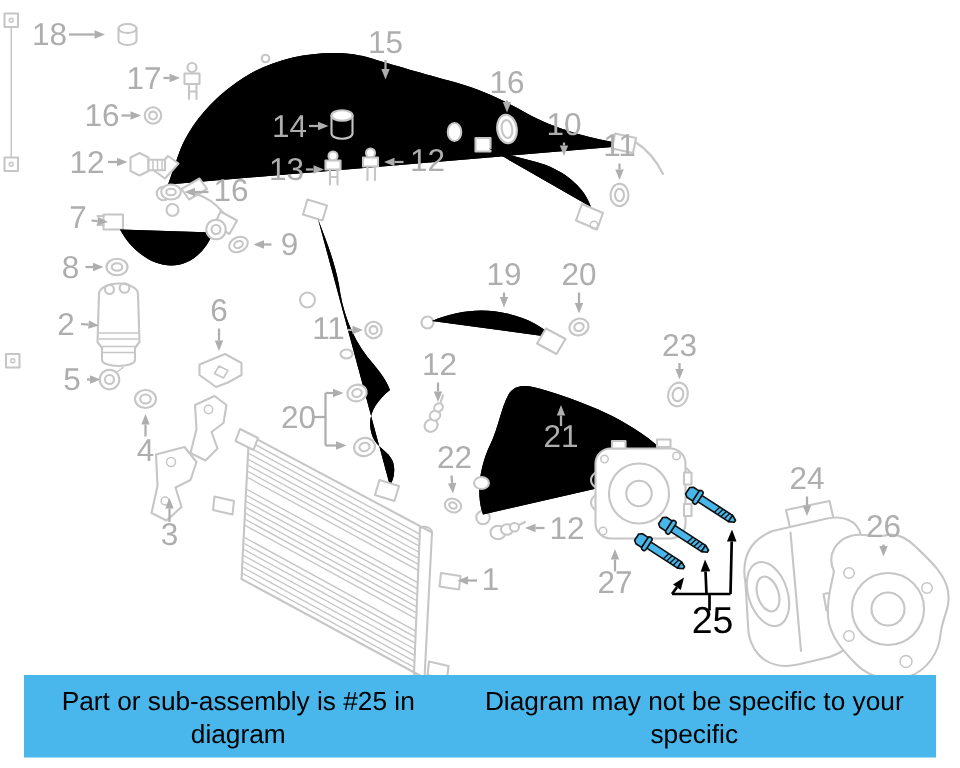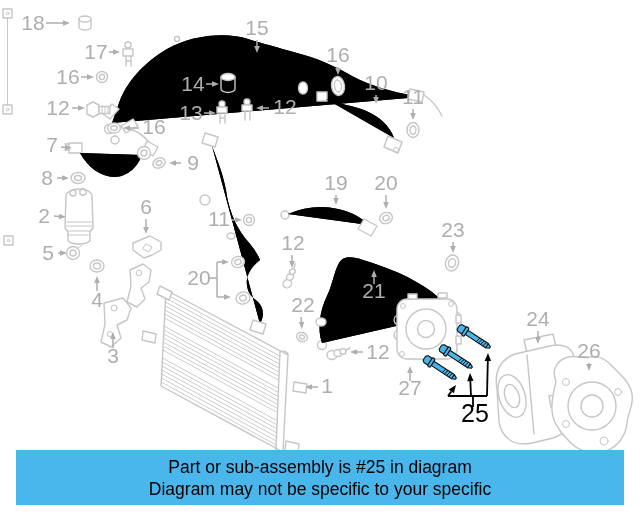--- a/index.html
+++ b/index.html
@@ -12,21 +12,21 @@
   .lnf{stroke:var(--line);fill:#fff;stroke-width:1.4;stroke-linejoin:round;}
   .thin{stroke-width:1;}
   .to2{stroke-width:4.2;} .ti2{stroke-width:2;}
   .fin{stroke:var(--line);stroke-width:0.9;}
   text.plabel{fill:var(--label);font-size:21px;font-family:"Liberation Sans",sans-serif;text-anchor:middle;}
   text.hlabel{fill:var(--hl);font-size:25px;font-family:"Liberation Sans",sans-serif;text-anchor:middle;}
   .bolt{fill:var(--blue);stroke:#101010;stroke-width:1.1;stroke-linejoin:round;}
   .boltline{stroke:#101010;stroke-width:0.9;}
   
   #banner{position:absolute;left:16px;top:450px;width:608px;height:55px;
-          display:flex;flex-direction:column;justify-content:center;align-items:center;
+          display:flex;flex-direction:row;justify-content:center;align-items:center;
           text-align:center;line-height:22px;font-size:17.5px;}
 </style>
 </head>
 <body>
 
 <div id="stage">
 
 <svg id="art" width="640" height="512" viewBox="0 0 640 512">
 
   <g>

